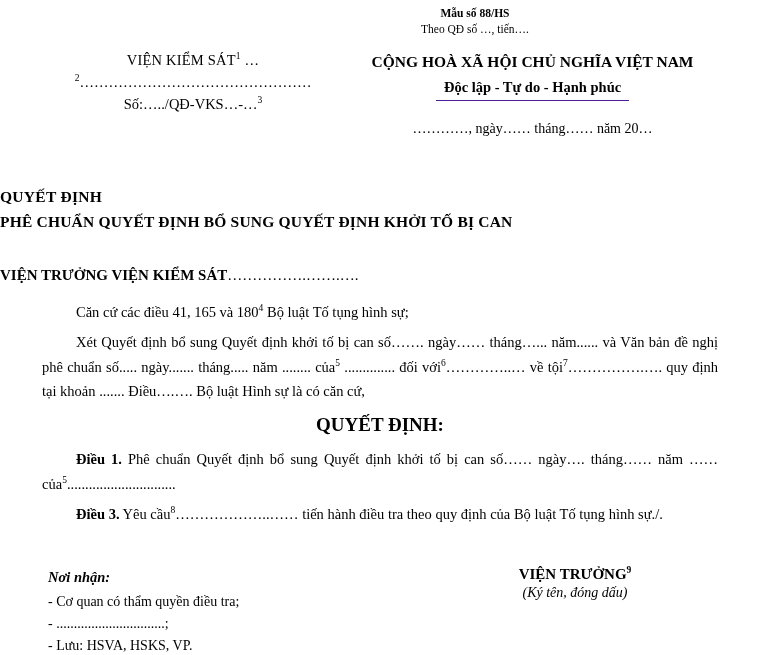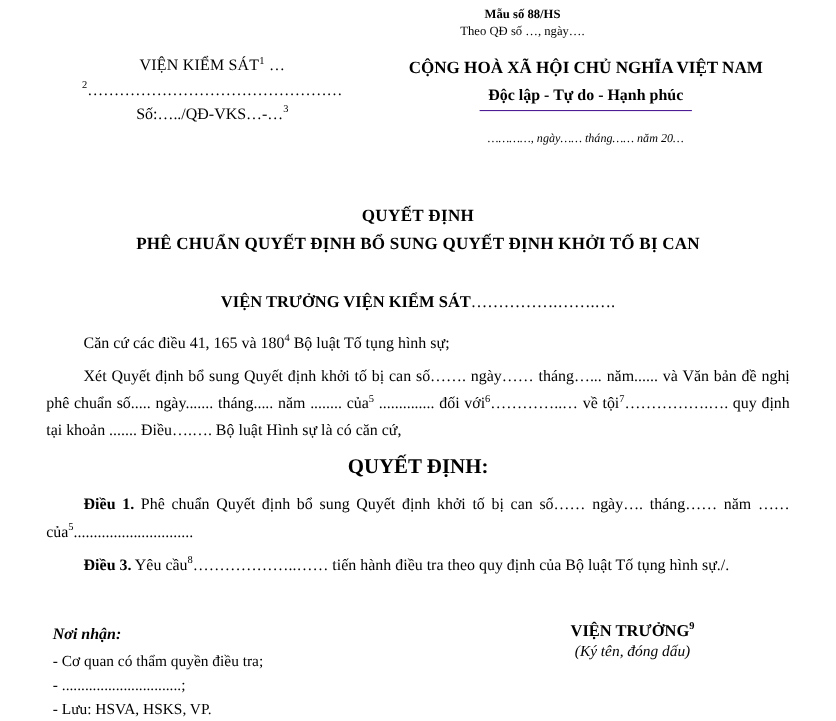--- a/index.html
+++ b/index.html
@@ -75,38 +75,37 @@
     font-size: 15.5px;
   }
   .header-right .motto {
     font-weight: bold;
     font-size: 14.5px;
     display: inline-block;
     border-bottom: 1px solid #4c1d95;
     padding: 0 8px 1px 8px;
   }
   .header-right .date-line {
-    font-style: italic;
     margin-top: 17px;
-    font-size: 11px;
+    font-size: 14px;
   }
 
   sup {
     font-size: 9.5px;
     vertical-align: super;
     line-height: 0;
   }
 
   
   .title-block {
     position: absolute;
     top: 188px;
     left: 0;
     width: 760px;
-    text-align: center;
+    text-align: left;
   }
   .title-main {
     font-weight: bold;
     font-size: 15.5px;
     letter-spacing: 0.3px;
   }
   .title-sub {
     font-weight: bold;
     font-size: 15.5px;
     margin-top: 7px;
@@ -186,21 +185,21 @@
     font-size: 14px;
   }
 </style>
 </head>
 <body>
 
 <div class="page">
 
   <div class="form-code">
     <div class="code-title">Mẫu số 88/HS</div>
-    <div>Theo QĐ số …, ngày….</div>
+    <div>Theo QĐ số …, tiến….</div>
   </div>
 
   <div class="header">
     <div class="header-left">
       <div class="org-name"><span>VIỆN KIỂM SÁT</span><sup>1</sup><span> …</span></div>
       <div class="numbered"><sup>2</sup><span>…………………………………………</span></div>
       <div><span>Số:…../QĐ-VKS…-…</span><sup>3</sup></div>
     </div>
     <div class="header-right">
       <div class="nation">CỘNG HOÀ XÃ HỘI CHỦ NGHĨA VIỆT NAM</div>

